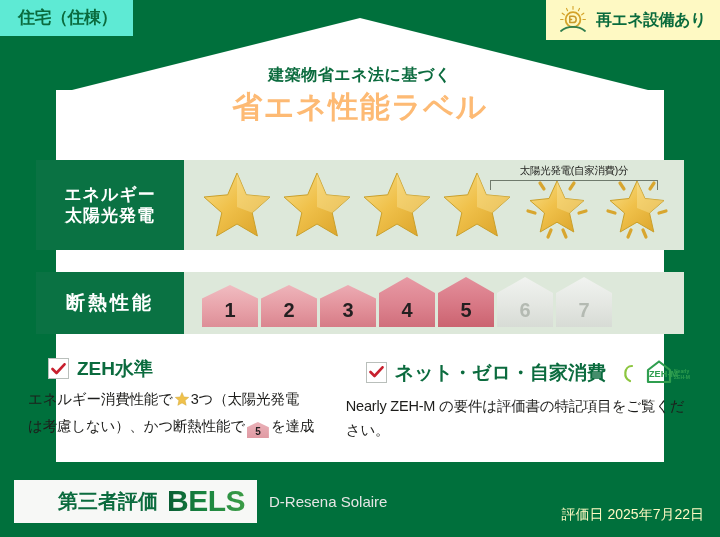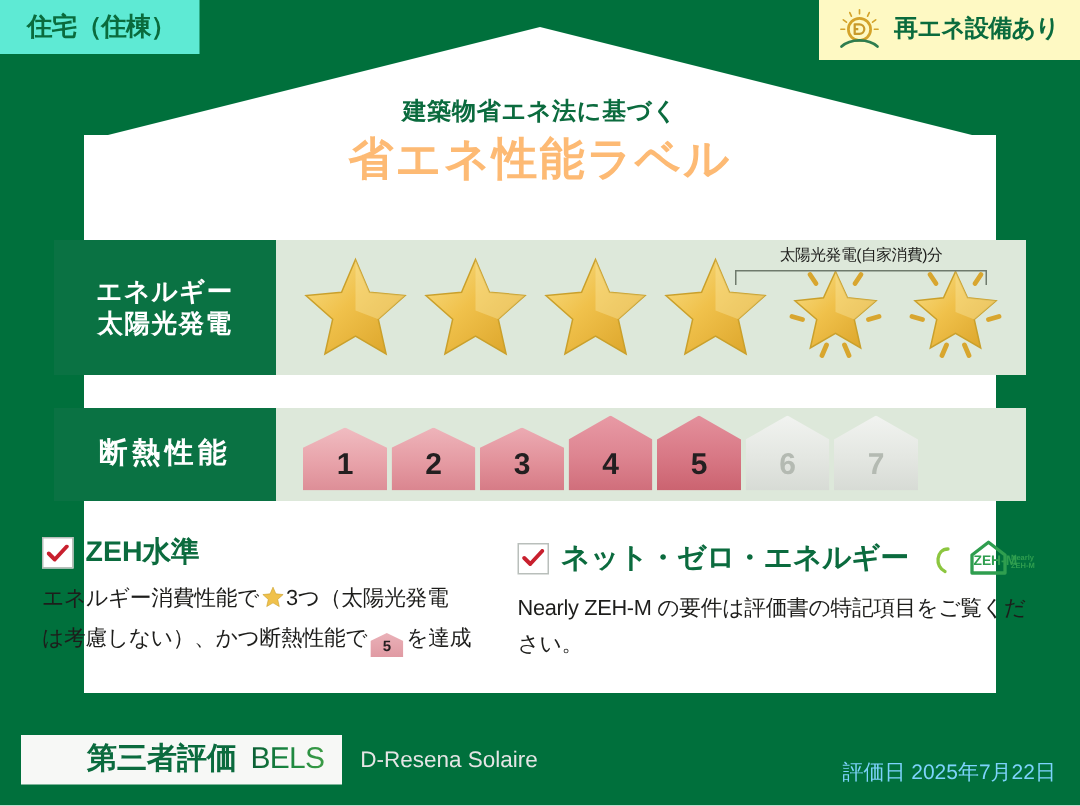--- a/index.html
+++ b/index.html
@@ -221,20 +221,21 @@
     padding: 0 28px;
   }
   .crit-col { flex: 1 1 50%; box-sizing: border-box; }
   .crit-col.right { padding-left: 26px; }
 
   .crit-head {
     display: flex;
     align-items: center;
     gap: 8px;
     margin-bottom: 9px;
+    margin-left: 20px;
   }
   .checkbox {
     width: 21px;
     height: 21px;
     flex: 0 0 21px;
     background: #ffffff;
     border: 1.5px solid #b9bfbb;
     display: flex;
     align-items: center;
     justify-content: center;
@@ -293,42 +294,42 @@
   }
   .bels-jp {
     color: #0b6b3e;
     font-size: 20px;
     font-weight: bold;
     letter-spacing: 0px;
     line-height: 1;
     margin-left: 32px;
   }
   .bels-en {
-    font-size: 20px;
-    font-weight: normal;
+    font-size: 30px;
+    font-weight: bold;
     line-height: 1;
     letter-spacing: -0.5px;
     background: linear-gradient(90deg, #0a5c34 0%, #17833f 45%, #3c9c46 100%);
     -webkit-background-clip: text;
     background-clip: text;
     color: transparent;
   }
   .bels-project {
     color: #e5e5e5;
     font-size: 15px;
     line-height: 1;
     white-space: nowrap;
   }
 
   .footer-right {
     position: absolute;
     right: 16px;
     bottom: 14px;
     text-align: right;
-    color: #7dd3fc;
+    color: #fef9c3;
   }
   .footer-date { font-size: 14px; line-height: 1.3; white-space: nowrap; }
   .footer-id { font-size: 10.5px; line-height: 1.4; opacity: 0.92; white-space: nowrap; }
 </style>
 </head>
 <body>
 
 <div id="label-root">
 
   <div class="house-roof"></div>
@@ -509,21 +510,21 @@
       </div>
     </div>
 
     <div class="crit-col right">
       <div class="crit-head">
         <span class="checkbox">
           <svg width="15" height="12" viewBox="0 0 15 12" aria-hidden="true">
             <path d="M1.5 6 L5.5 10 L13.5 1.3" fill="none" stroke="#c8202e" stroke-width="2.6" stroke-linecap="round" stroke-linejoin="round"></path>
           </svg>
         </span>
-        <span class="crit-title">ネット・ゼロ・エネルギー</span>
+        <span class="crit-title">ネット・ゼロ・自家消費</span>
         <span class="zehm-logo">
           <svg width="74" height="28" viewBox="0 0 74 28" aria-hidden="true">
             <path d="M14 8 C6 8 5 20 12 23" fill="none" stroke="#8cc63f" stroke-width="2.2" stroke-linecap="round"></path>
             <path d="M30 24 L30 12 L41 3.5 L52 12 L52 24 Z" fill="none" stroke="#2f9e4f" stroke-width="2.2" stroke-linejoin="round"></path>
             <text x="31" y="18.6" font-family="'Liberation Sans', sans-serif" font-size="9.2" font-weight="bold" fill="#2f9e4f">ZEH-M</text>
             <text x="56" y="15" font-family="'Liberation Sans', sans-serif" font-size="5" font-weight="bold" fill="#2f9e4f">Nearly</text>
             <text x="56" y="20.5" font-family="'Liberation Sans', sans-serif" font-size="5" font-weight="bold" fill="#2f9e4f">ZEH-M</text>
           </svg>
         </span>
       </div>

